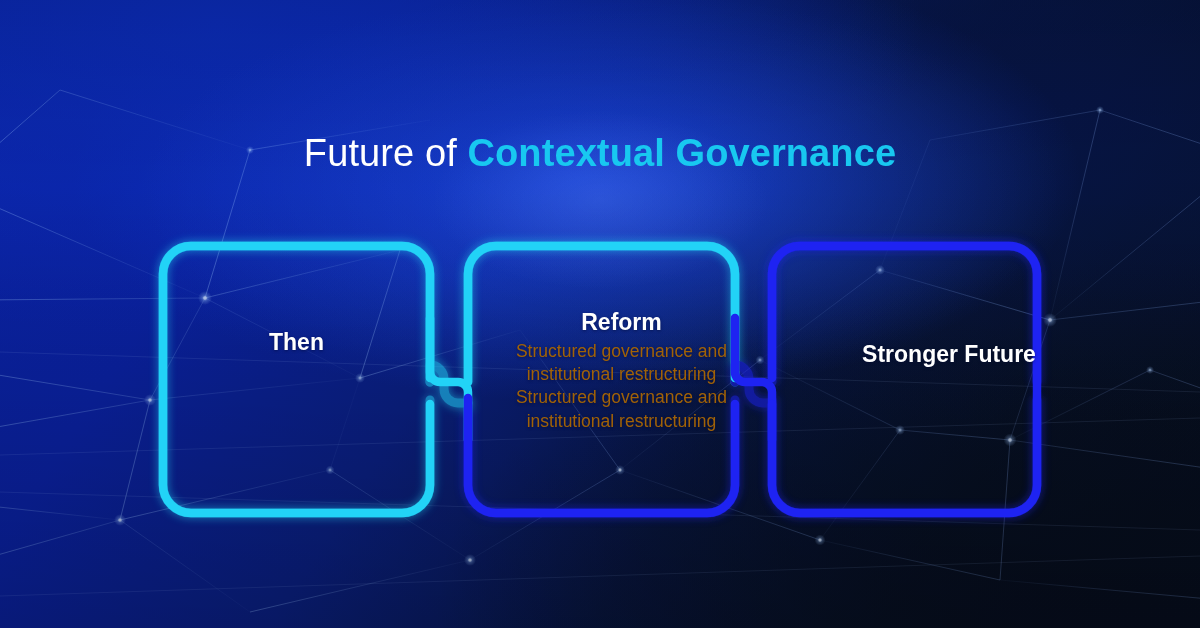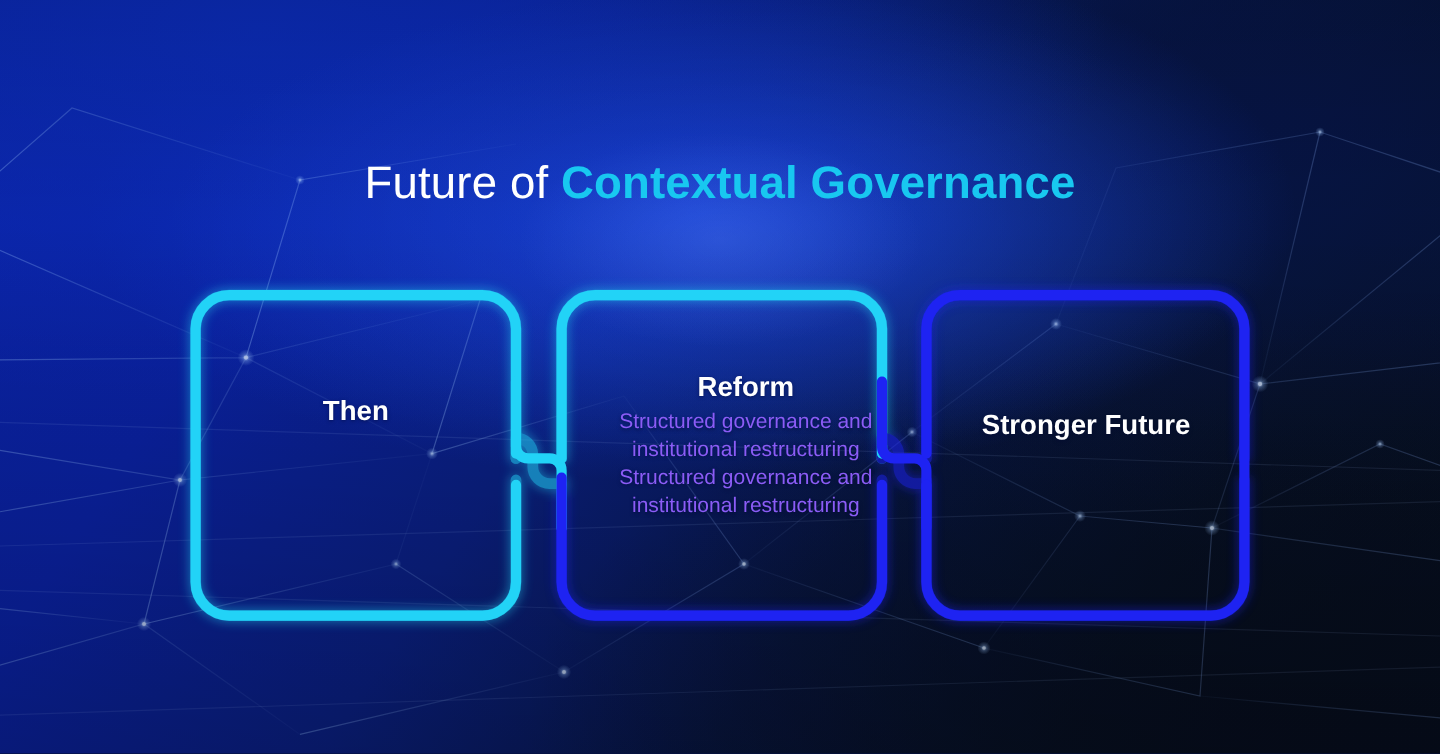--- a/index.html
+++ b/index.html
@@ -65,27 +65,27 @@
   }
   .card-title {
     font-size:23px; font-weight:700;
     line-height:1.25;
     margin-bottom:3px;
     text-shadow:0 1px 3px rgba(0,10,50,.55);
   }
   .card-body {
     font-size:17.5px; font-weight:400;
     line-height:1.33;
-    color:#8b5cf6;
+    color:#a16207;
     text-shadow:0 1px 3px rgba(0,10,50,.55);
   }
 
   #card-text-1 { left:163px;  top:328px; width:267px; }
   #card-text-2 { left:463px;  top:308px; width:277px;padding-left:40px; }
-  #card-text-3 { left:772px;  top:340px; width:266px; }
+  #card-text-3 { left:816px;  top:340px; width:266px; }
 </style>
 </head>
 <body>
 
 <div id="stage">
 
   <div class="bg-base"></div>
 
   <svg class="bg-net" viewBox="0 0 1200 628" preserveAspectRatio="none" aria-hidden="true">
     <defs>

